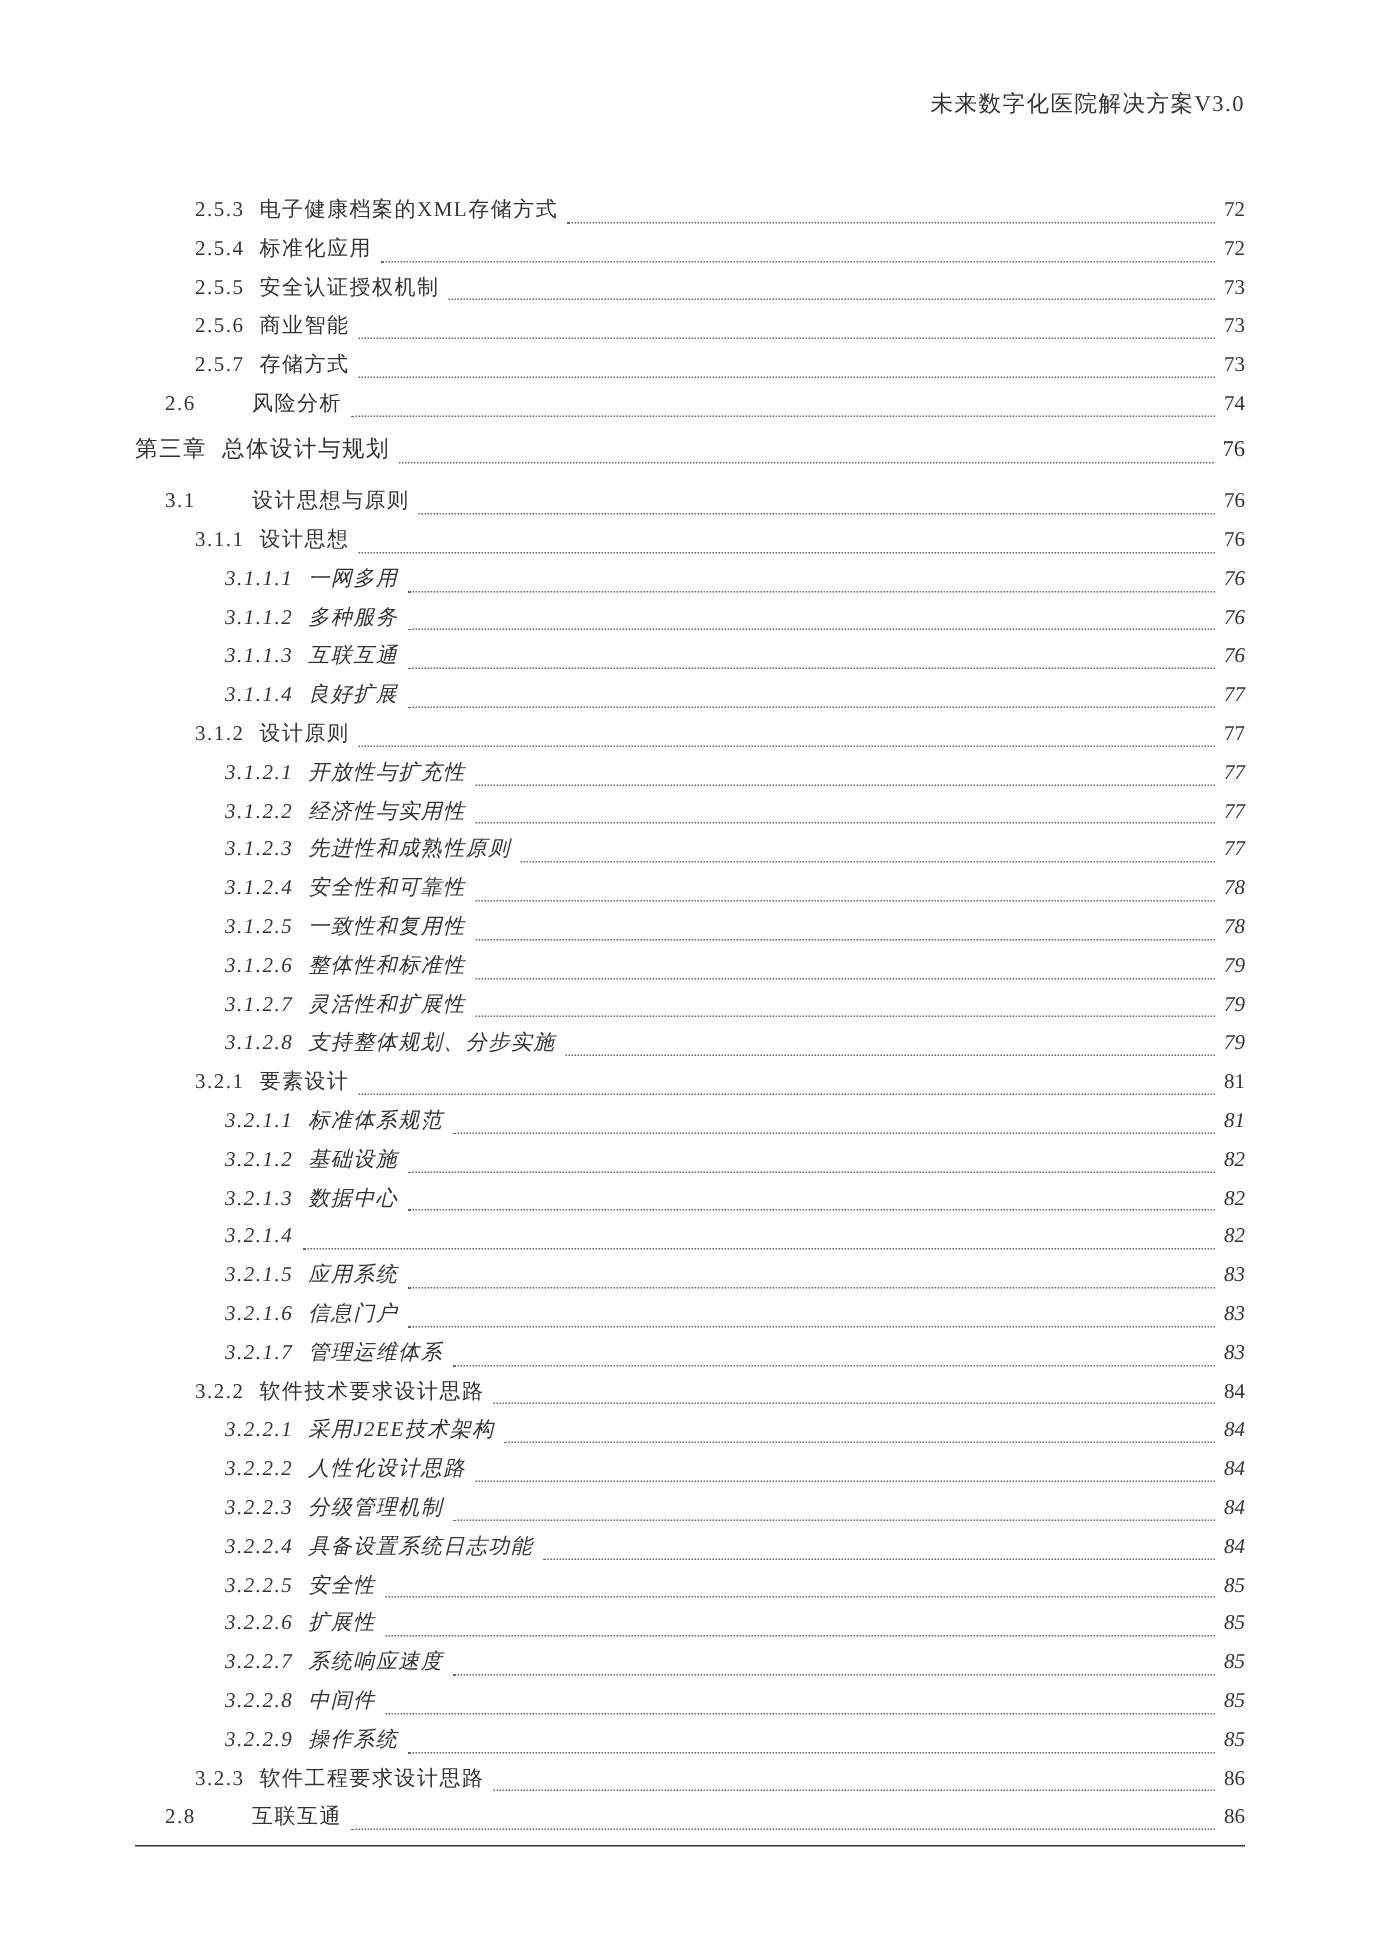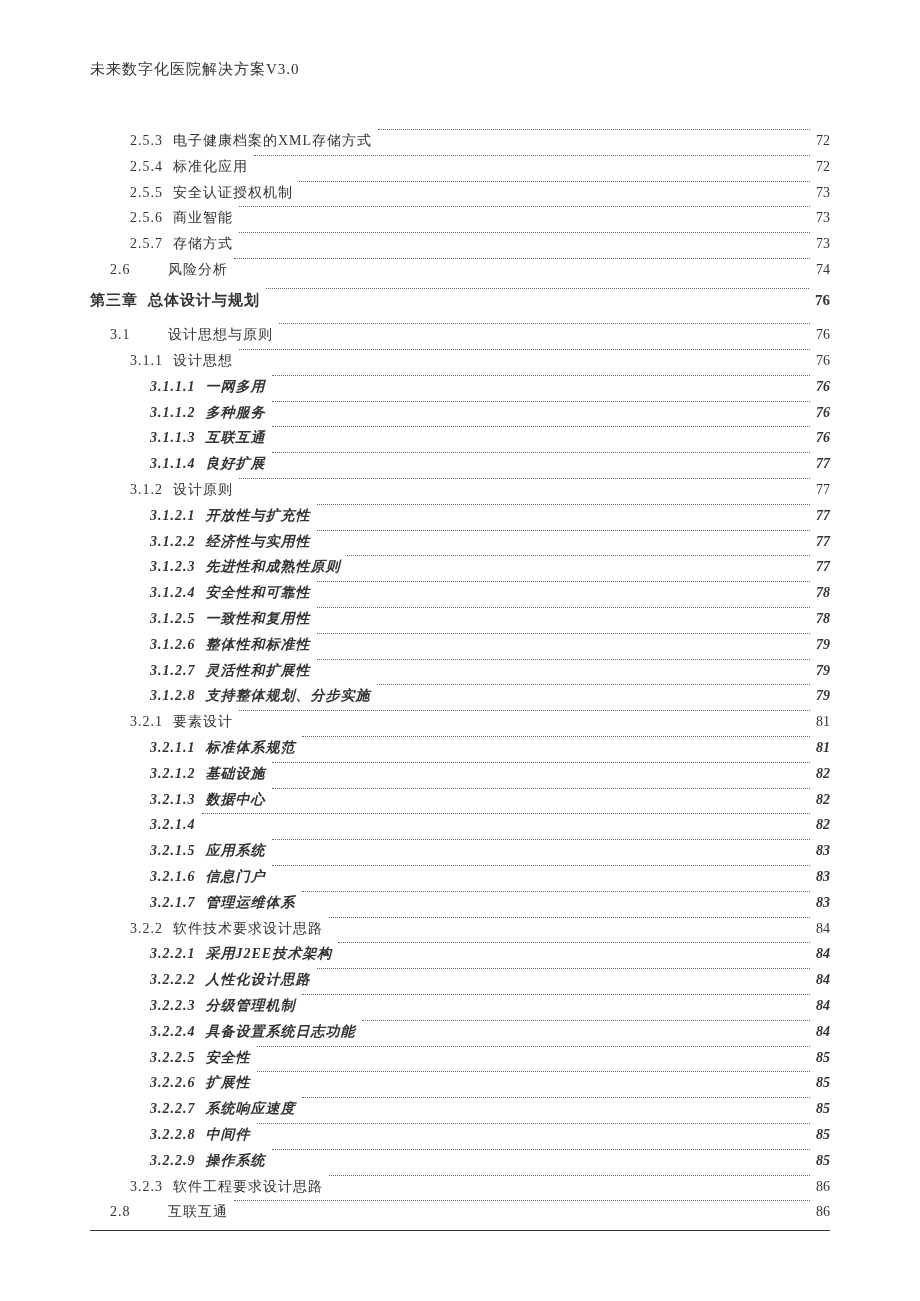--- a/index.html
+++ b/index.html
@@ -12,33 +12,33 @@
     }
     .page {
       width: 920px;
       min-height: 1301px;
       margin: 0 auto;
       padding: 60px 90px 60px 90px;
       box-sizing: border-box;
       position: relative;
     }
     .header-title {
-      text-align: left;
+      text-align: right;
       font-size: 15px;
       margin-bottom: 50px;
       letter-spacing: 1px;
     }
     .toc-list {
       list-style: none;
       padding: 0;
       margin: 0;
     }
     .toc-item {
       display: flex;
-      align-items: flex-start;
+      align-items: flex-end;
       line-height: 1.7;
       margin: 0;
       white-space: nowrap;
     }
     .toc-num {
       letter-spacing: 1px;
       flex-shrink: 0;
     }
     .toc-text {
       margin-left: 10px;
@@ -47,24 +47,24 @@
     }
     .toc-dots {
       flex: 1;
       border-bottom: 1.5px dotted #666;
       margin: 0 6px 4px 6px;
       min-width: 10px;
     }
     .toc-page {
       flex-shrink: 0;
     }
-    .indent-0 { padding-left: 0px; font-weight: bold; font-size: 15px; }
+    .indent-0 { padding-left: 0px; font-weight: normal; font-size: 15px; }
     .indent-1 { padding-left: 20px; }
     .indent-2 { padding-left: 40px; }
-    .indent-3 { padding-left: 60px; font-style: italic; font-weight: bold; }
+    .indent-3 { padding-left: 60px; font-style: italic; }
     .chapter { margin-bottom: 10px; margin-top: 6px; }
     .section-gap { margin-top: 2px; }
     .footer-line {
       position: absolute;
       bottom: 70px;
       left: 90px;
       right: 90px;
       border-bottom: 1px solid #333;
     }
     .toc-num-wide {

